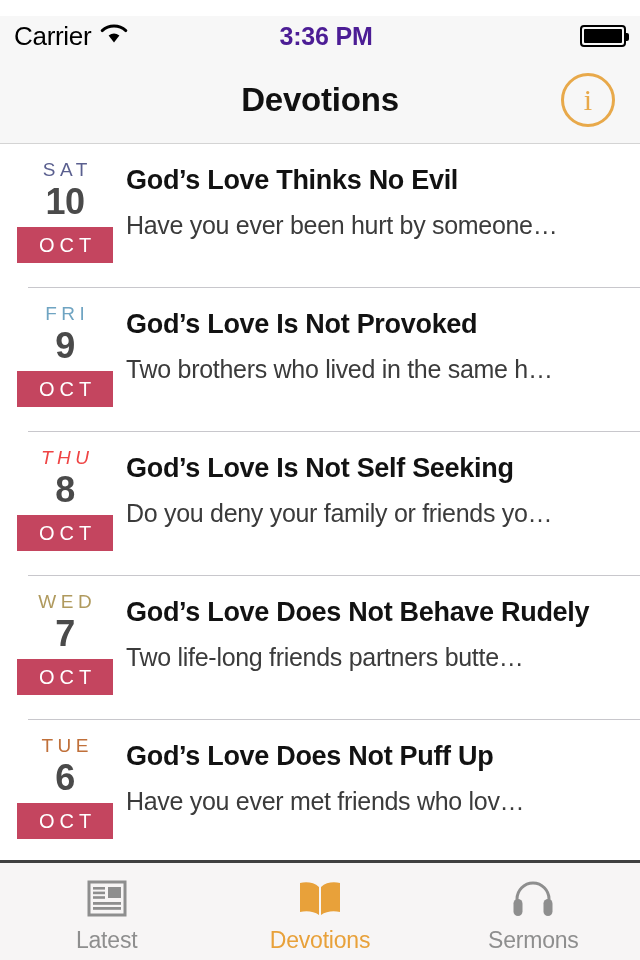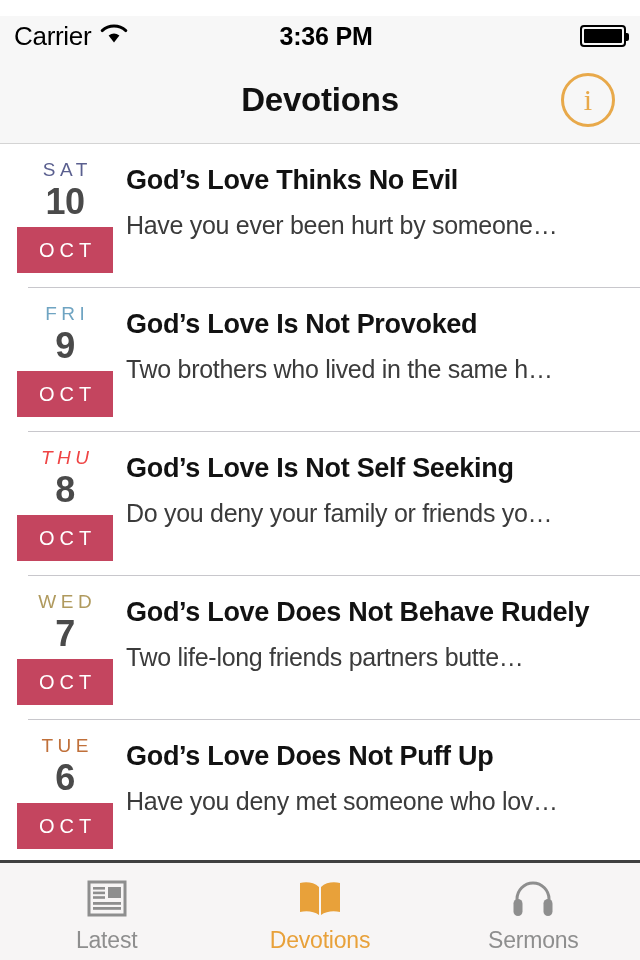--- a/index.html
+++ b/index.html
@@ -47,21 +47,21 @@
     letter-spacing: -0.3px;
     font-family: "Liberation Sans", sans-serif;
   }
   .wifi-icon { display: block; }
   .status-time {
     position: absolute;
     left: 12px; right: 0;
     text-align: center;
     font-size: 25px;
     font-weight: bold;
-    color: #000000;
+    color: #4c1d95;
     letter-spacing: -0.2px;
     pointer-events: none;
   }
   .status-right {
     margin-left: auto;
     display: flex;
     align-items: center;
   }
   .battery {
     position: relative;
@@ -169,21 +169,21 @@
   .date-day {
     font-size: 36px;
     font-weight: bold;
     color: #4a4a4a;
     line-height: 1.12;
     letter-spacing: -0.5px;
   }
   .date-month {
     margin-top: 5px;
     width: 96px;
-    height: 46px;
+    height: 36px;
     display: flex;
     align-items: center;
     justify-content: center;
     color: #ffffff;
     font-size: 20px;
     letter-spacing: 5px;
     text-indent: 5px;
   }
   .row-text {
     flex: 1 1 auto;
@@ -326,21 +326,21 @@
     </div>
 
     <div class="row">
       <div class="date-block">
         <div class="date-dow" style="color: rgb(192, 112, 58);">TUE</div>
         <div class="date-day" style="color: rgb(74, 74, 74);">6</div>
         <div class="date-month" style="background-color: rgb(196, 69, 95); color: rgb(255, 255, 255);">OCT</div>
       </div>
       <div class="row-text">
         <div class="row-title">God’s Love Does Not Puff Up</div>
-        <div class="row-excerpt">Have you deny met someone who lov…</div>
+        <div class="row-excerpt">Have you ever met friends who lov…</div>
       </div>
     </div>
 
   </div>
 
   <div class="tab-bar">
 
     <div class="tab">
       <div class="tab-icon">
         <svg width="42" height="42" viewBox="0 0 42 42" aria-hidden="true">

